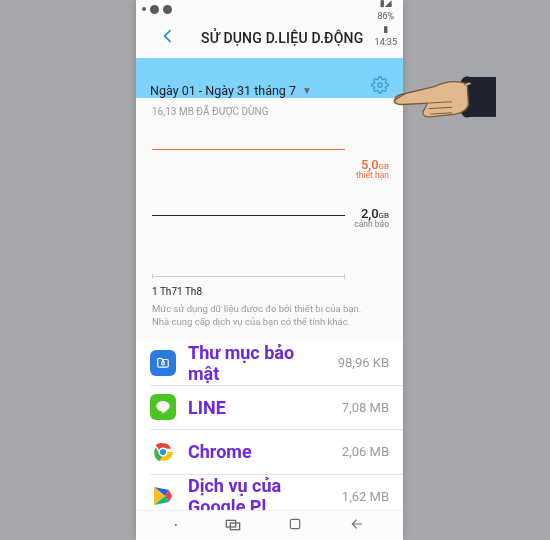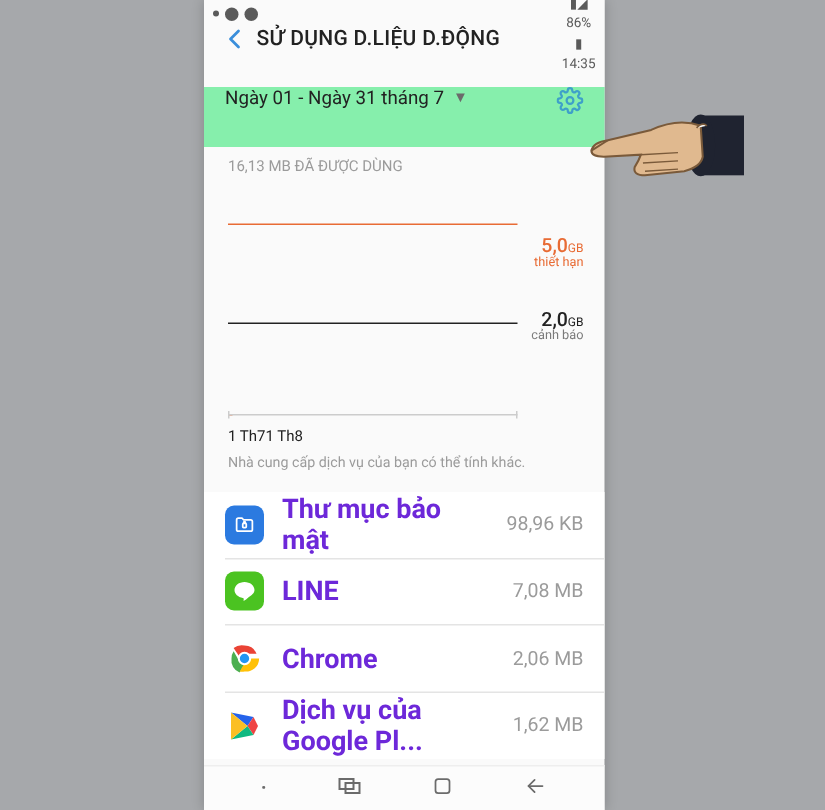--- a/index.html
+++ b/index.html
@@ -30,33 +30,34 @@
     color: #5a5a5a;
     background: #fafafa;
   }
   .status-left { display: flex; gap: 4px; align-items: center; }
   .status-right { display: flex; gap: 3px; align-items: center; flex-direction: column; }
   .dot { width: 4px; height: 4px; border-radius: 50%; background: #5a5a5a; }
   .bubble { width: 9px; height: 9px; border-radius: 50%; background: #5a5a5a; display:inline-block;}
   .header {
     height: 40px;
     display: flex;
-    padding: 0 13px;
-    gap: 6px;
+    align-items: center;
+    padding: 0 24px;
+    gap: 25px;
     background: #fafafa;
   }
   .back { color: #3a8edb; }
   .title { font-size: 14px; font-weight: 500; color: #222; letter-spacing: 0.2px; }
   .cycle-row {
     height: 40px;
     display: flex;
-    align-items: flex-start;
+    align-items: flex-end;
     justify-content: space-between;
     padding: 0 14px;
-    background: #86efac;
+    background: #7dd3fc;
   }
   .cycle-left { display: flex; align-items: center; gap: 6px; font-size: 12.5px; color: #222; }
   .caret-down { font-size: 10px; color: #6b6b6b; }
   .gear { color: #3ea0c9; }
   .usage-top {
     padding: 8px 16px 0 16px;
     font-size: 10px;
     color: #9b9b9b;
   }
   .chart {
@@ -218,20 +219,21 @@
       <span class="tick l"></span>
         <span class="tick r"></span>
     </div>
     <div class="axis-labels">
       <span>1 Th7</span>
       <span>1 Th8</span>
     </div>
   </div>
 
   <div class="note">
+    <div>Mức sử dụng dữ liệu được đo bởi thiết bị của bạn.</div>
     <div>Nhà cung cấp dịch vụ của bạn có thể tính khác.</div>
   </div>
 
   <div class="list">
     <div class="row">
       <div class="app-icon sec">
         <svg width="14" height="14" viewBox="0 0 24 24" fill="none" stroke="#fff" stroke-width="2">
             <path d="M3 6a2 2 0 0 1 2-2h4l2 2h8a2 2 0 0 1 2 2v9a2 2 0 0 1-2 2H5a2 2 0 0 1-2-2V6z"></path>
             <rect x="10" y="10" width="4" height="5" rx="1"></rect>
             <path d="M11 10V9a1 1 0 0 1 2 0v1"></path>

